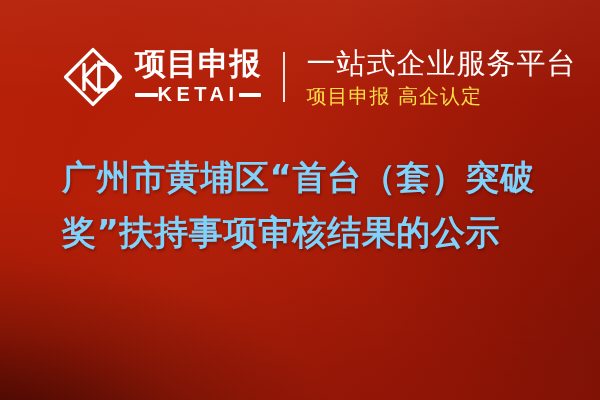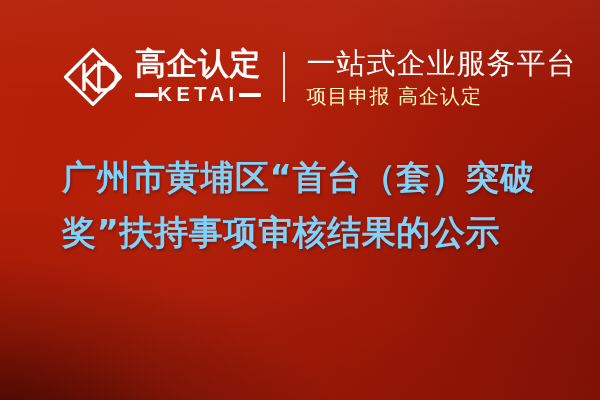--- a/index.html
+++ b/index.html
@@ -151,21 +151,21 @@
     color: #ffffff;
     font-weight: 400;
     letter-spacing: 1px;
     white-space: nowrap;
     font-family: "DejaVu Sans", "Liberation Sans", sans-serif;
   }
   .tagline-sub {
     margin-top: 5px;
     font-size: 20px;
     line-height: 1.1;
-    color: #fef9c3;
+    color: #fde047;
     font-weight: 400;
     letter-spacing: 1px;
     white-space: nowrap;
     font-family: "DejaVu Serif", "Liberation Serif", serif;
   }
 
   
   .title {
     position: absolute;
     left: 62px;
@@ -200,21 +200,21 @@
           <path d="M31 3.6 L58.4 31 L31 58.4 L3.6 31 Z" rx="6" stroke-linejoin="round" style="stroke-dasharray:none" transform="translate(0,0)"></path>
           <path d="M22.0 18.4 L22.0 43.6"></path>
           <path d="M22.0 31.6 L33.6 19.4"></path>
           <path d="M24.4 33.6 L34.2 44.0"></path>
           <path d="M36.8 16.0 L36.8 46.0"></path>
           <path d="M36.8 18.0 L42.8 18.0 A11.6 13 0 0 1 42.8 44.0 L36.8 44.0"></path>
         </g>
       </svg>
 
       <div class="wordmark">
-        <div class="wordmark-cn">高企认定</div>
+        <div class="wordmark-cn">项目申报</div>
         <div class="wordmark-en">
           <span class="rule"></span>
           <span class="latin">KETAI</span>
           <span class="rule"></span>
         </div>
       </div>
 
     </div>
 
     <div class="divider"></div>

